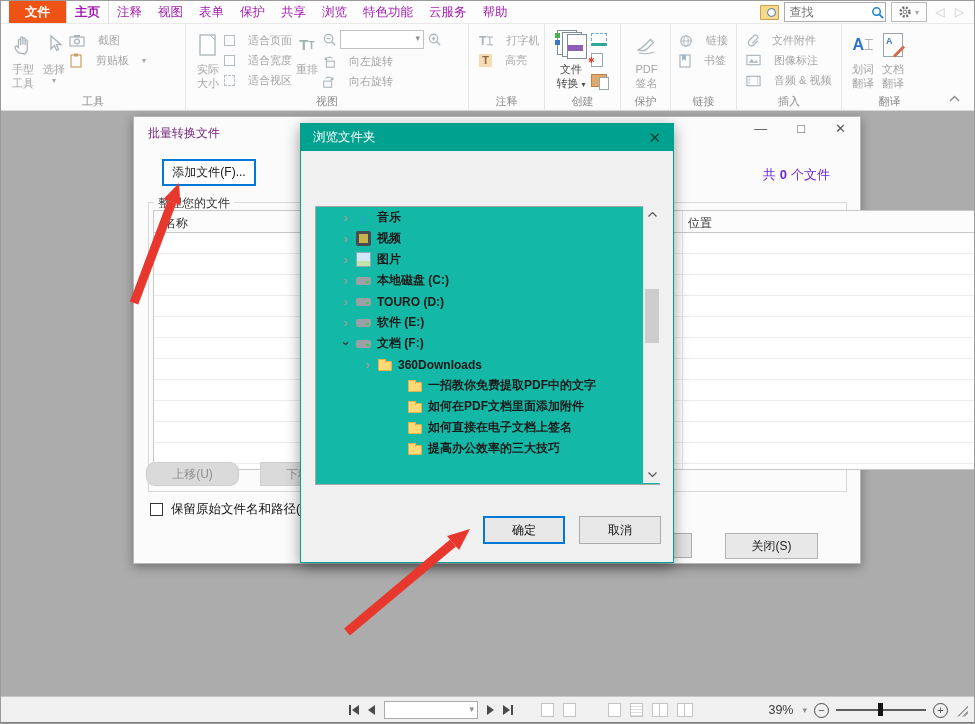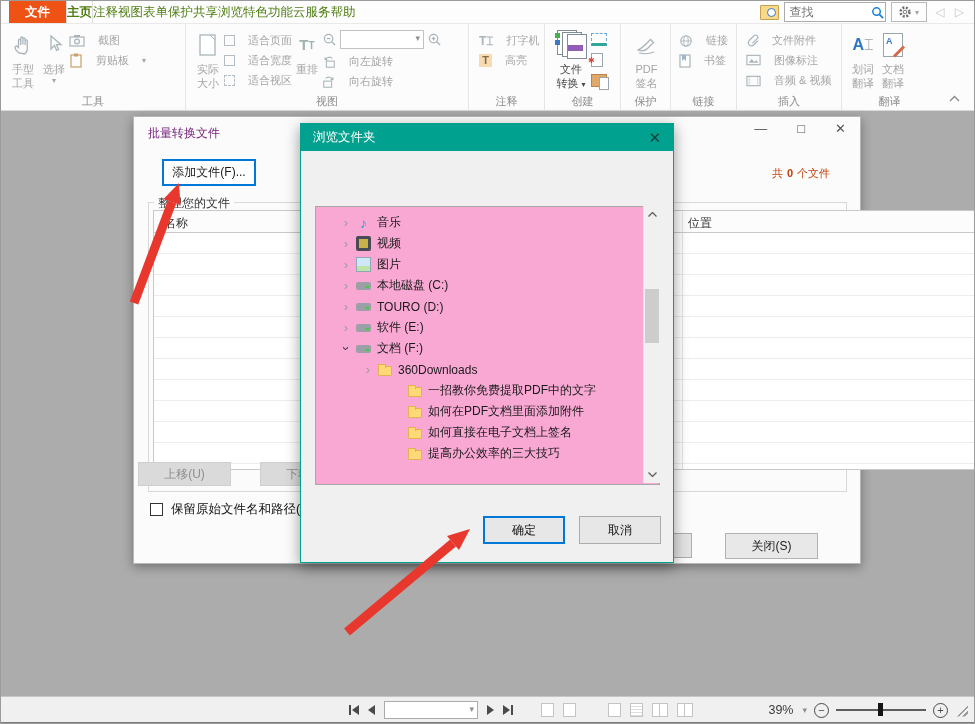--- a/index.html
+++ b/index.html
@@ -2,21 +2,21 @@
 <html><head>
 <meta charset="utf-8">
 <style>
   html,body{margin:0;padding:0;background:#888;}
   *{box-sizing:border-box;}
   .app{position:relative;width:975px;height:724px;background:#FCFCFC;overflow:hidden;
        font-family:"Liberation Sans","DejaVu Sans",sans-serif;border:1px solid #9B9B9B;}
 
   
   .tabbar{position:absolute;left:0;top:0;width:100%;height:22px;background:#FDFDFD;display:flex;align-items:stretch;}
-  .tab{padding:0 0;font-size:12.5px;color:#4d7c0f;display:flex;align-items:center;cursor:default;}
+  .tab{padding:0 8px;font-size:12.5px;color:#a21caf;display:flex;align-items:center;cursor:default;}
   .tab.accent{background:#EE5214;color:#fff;font-weight:700;margin-left:8px;padding:0 16px;}
   .tab.active{background:#fff;font-weight:700;border-left:1px solid #DCDCDC;border-right:1px solid #DCDCDC;}
   .tab-right{position:absolute;right:6px;top:1px;height:20px;display:flex;align-items:center;gap:5px;}
   .dirsearch{width:19px;height:15px;position:relative;background:#F7D98A;border:1px solid #C9A052;border-radius:1px;}
   .dirsearch::before{content:"";position:absolute;right:2px;top:2px;width:7px;height:7px;border:1.5px solid #3E77B5;border-radius:50%;background:#fff;}
   .searchbox{width:102px;height:20px;border:1px solid #ABABAB;background:#fff;display:flex;align-items:center;}
   .searchbox input{border:0;outline:0;flex:1;min-width:0;font-size:12px;padding:0 5px;color:#444;font-family:inherit;}
   .gearbox{width:36px;height:20px;border:1px solid #B9B9B9;background:#FDFDFD;display:flex;align-items:center;justify-content:center;gap:3px;}
   .navpair{display:flex;gap:10px;color:#C9C9C9;font-size:12px;padding:0 4px;}
 
@@ -81,42 +81,42 @@
   .sl-handle{position:absolute;left:42px;top:-6px;width:5px;height:13px;background:#151515;}
   .grip{width:13px;height:13px;background:repeating-linear-gradient(135deg,transparent 0 2px,#9A9A9A 2px 4px);clip-path:polygon(100% 0,100% 100%,0 100%);}
   .sbcaret{font-size:9px;color:#8F8F8F;}
 
   
   .batch-dlg{position:absolute;left:132px;top:115px;width:728px;height:448px;background:#FBFBFB;border:1px solid #B7B7B7;box-shadow:0 3px 10px rgba(0,0,0,.35);z-index:10;}
   .bd-title{position:absolute;left:14px;top:8px;font-size:12px;color:#701a75;}
   .bd-controls{position:absolute;right:14px;top:4px;display:flex;gap:30px;color:#555;font-size:13px;}
   .bd-controls span{cursor:default;}
   .add-btn{position:absolute;left:28px;top:42px;width:94px;height:27px;background:#FEFEFE;border:2px solid #0078D7;font-size:12px;color:#1a1a1a;display:flex;align-items:center;justify-content:center;}
-  .count{position:absolute;right:30px;top:49px;font-size:11px;color:#c2410c;}
+  .count{position:absolute;right:30px;top:49px;font-size:13px;color:#6d28d9;}
   .count b{margin:0 4px;}
   .groupbox{position:absolute;left:14px;top:85px;width:699px;height:290px;border:1px solid #D8D8D8;}
   .gb-label{position:absolute;top:-8px;left:5px;background:#FBFBFB;padding:0 4px;font-size:12px;color:#333;}
   .ftable{position:absolute;left:4px;top:7px;width:832px;height:260px;border:1px solid #C9C9C9;background:#22c55e;}
   .thead{position:relative;height:22px;border-bottom:1px solid #C9C9C9;font-size:12px;color:#333;background:#FCFCFC;}
   .th{position:absolute;top:4px;}
   .th.name{left:10px;} .th.mod{left:160px;} .th.loc{left:534px;}
   .tbody{position:absolute;left:0;right:0;top:22px;bottom:0;background:repeating-linear-gradient(to bottom,#fff 0 20px,#ECECEC 20px 21px);}
   .colline{position:absolute;top:0;bottom:0;width:1px;background:#E4E4E4;}
   .mv-btn{position:absolute;top:345px;width:93px;height:24px;background:#DADADA;color:#8F8F8F;font-size:12px;display:flex;align-items:center;justify-content:center;border:1px solid #CFCFCF;}
-  .mv-btn.up{left:4px;} .mv-btn.down{left:126px;}
+  .mv-btn.up{left:12px;border-radius:9px;} .mv-btn.down{left:126px;}
   .keep-row{position:absolute;left:16px;top:384px;display:flex;align-items:center;gap:8px;font-size:12.5px;color:#111;}
   .cb{width:13px;height:13px;border:1px solid #333;background:#fff;}
   .hidden-btn{position:absolute;left:478px;top:416px;width:80px;height:25px;background:#E3E3E3;border:1px solid #ADADAD;}
   .close-btn{position:absolute;left:591px;top:416px;width:93px;height:26px;background:#E8E8E8;border:1px solid #B2B2B2;font-size:12px;color:#1a1a1a;display:flex;align-items:center;justify-content:center;}
 
   
   .browse-dlg{position:absolute;left:299px;top:122px;width:374px;height:440px;background:#F0F0F0;border:1px solid #00A28F;box-shadow:0 4px 14px rgba(0,0,0,.4);z-index:20;}
   .bw-title{height:27px;background:#00A28F;display:flex;align-items:center;padding:0 12px;color:#fff;font-size:12.5px;position:relative;}
   .bw-close{position:absolute;right:12px;top:0;height:27px;display:flex;align-items:center;color:#173F3B;font-size:15px;}
-  .tree{position:absolute;left:14px;top:82px;width:345px;height:279px;background:#f9a8d4;border:1px solid #A8A8A8;overflow:hidden;padding-top:5px;}
+  .tree{position:absolute;left:14px;top:82px;width:345px;height:279px;background:#14b8a6;border:1px solid #A8A8A8;overflow:hidden;font-weight:bold;}
   .trow{height:21px;display:flex;align-items:center;font-size:12px;color:#1a1a1a;white-space:nowrap;}
   .trow.lvl1{padding-left:22px;} .trow.lvl2{padding-left:44px;} .trow.lvl3{padding-left:74px;}
   .chev{width:16px;text-align:center;color:#9C9C9C;font-size:13px;line-height:1;flex:0 0 16px;}
   .chev::before{content:"›";}
   .ch-expanded .chev{transform:rotate(90deg);color:#3A3A3A;}
   .ch-none .chev{visibility:hidden;}
   .item-body{display:flex;align-items:center;gap:6px;padding:1px 4px 1px 2px;}
   .trow.selected .item-body{background:#CCE8FF;}
   .ticon{width:15px;height:15px;flex:0 0 15px;position:relative;display:flex;align-items:center;justify-content:center;}
   .icon-music::before{content:"♪";color:#2E9BD6;font-size:14px;}

